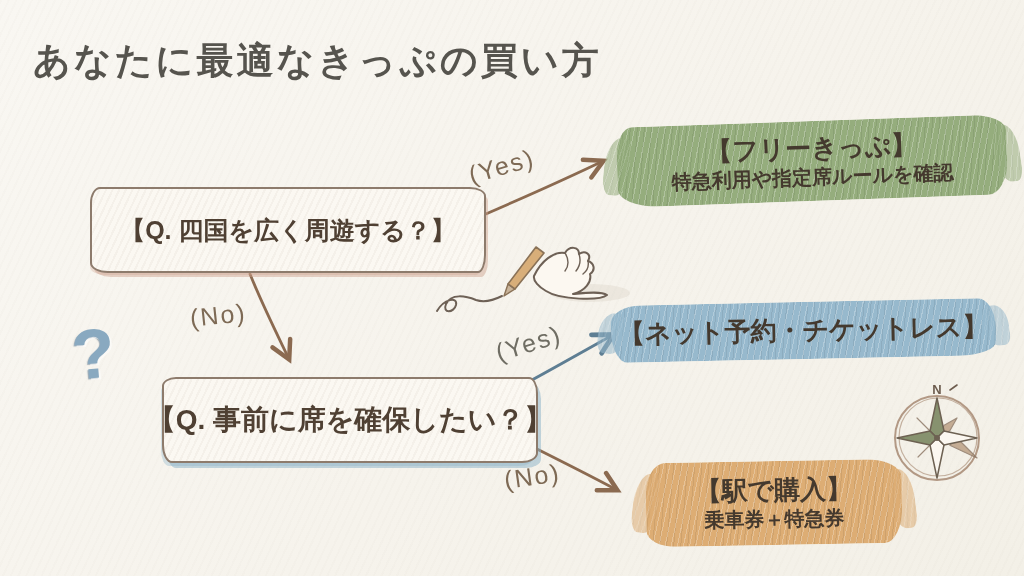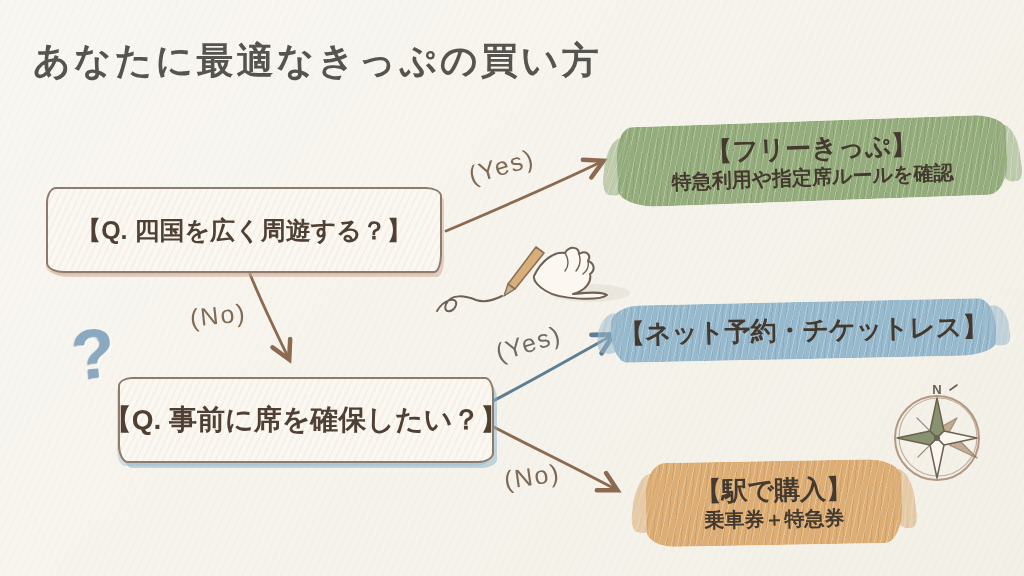--- a/index.html
+++ b/index.html
@@ -14,21 +14,21 @@
     left:33px;top:36px;font-size:37px;font-weight:600;color:#56544e;
     letter-spacing:3px;white-space:nowrap;
   }
   
   .qbox{
     position:absolute;display:flex;align-items:center;justify-content:center;
     background:
       repeating-linear-gradient(115deg, rgba(190,175,160,.10) 0 2px, rgba(0,0,0,0) 2px 6px),
       #fbf8f2;
     border:2.5px solid #8d7b6c;
-    color:#4f4033;font-weight:700;text-align:center;white-space:nowrap;
+    color:#4f4033;font-weight:700;text-align:center;white-space:nowrap;margin-left:44px;
   }
   #q1-box{
     left:46px;top:187px;width:392px;height:82px;font-size:25px;
     border-radius:10px 16px 8px 18px / 16px 9px 18px 10px;
     box-shadow:3px 5px 0 -1px rgba(205,160,140,.45), -2px 4px 0 -2px rgba(205,160,140,.30);
   }
   #q2-box{
     left:118px;top:377px;width:372px;height:82px;font-size:28px;
     border-radius:14px 9px 16px 10px / 9px 16px 10px 18px;
     box-shadow:4px 6px 0 -1px rgba(137,177,200,.50), -3px 5px 0 -2px rgba(137,177,200,.35);

